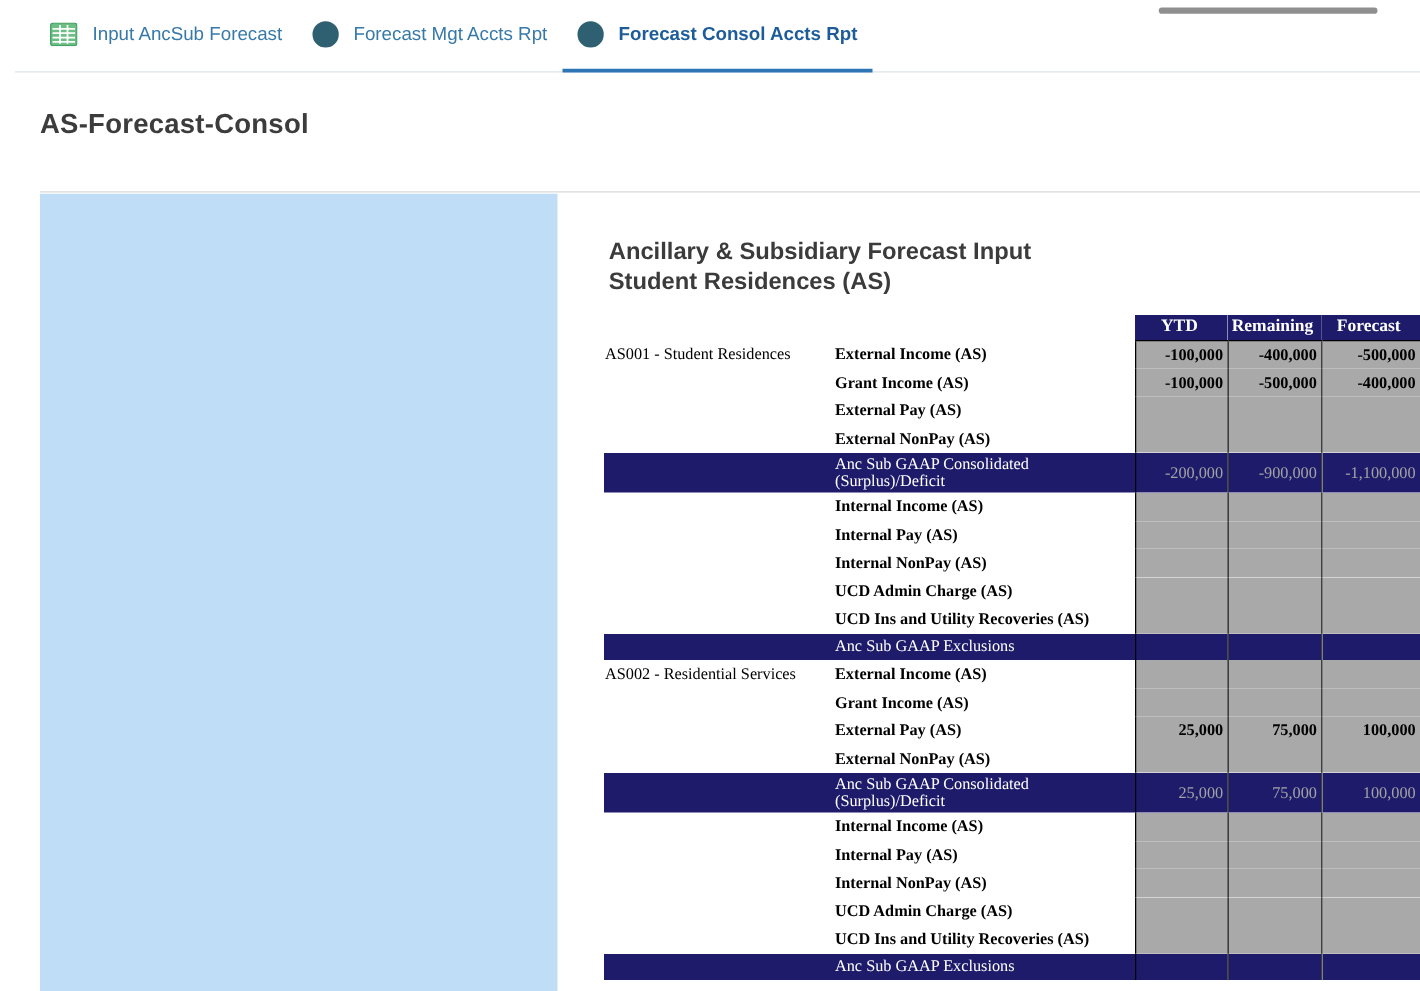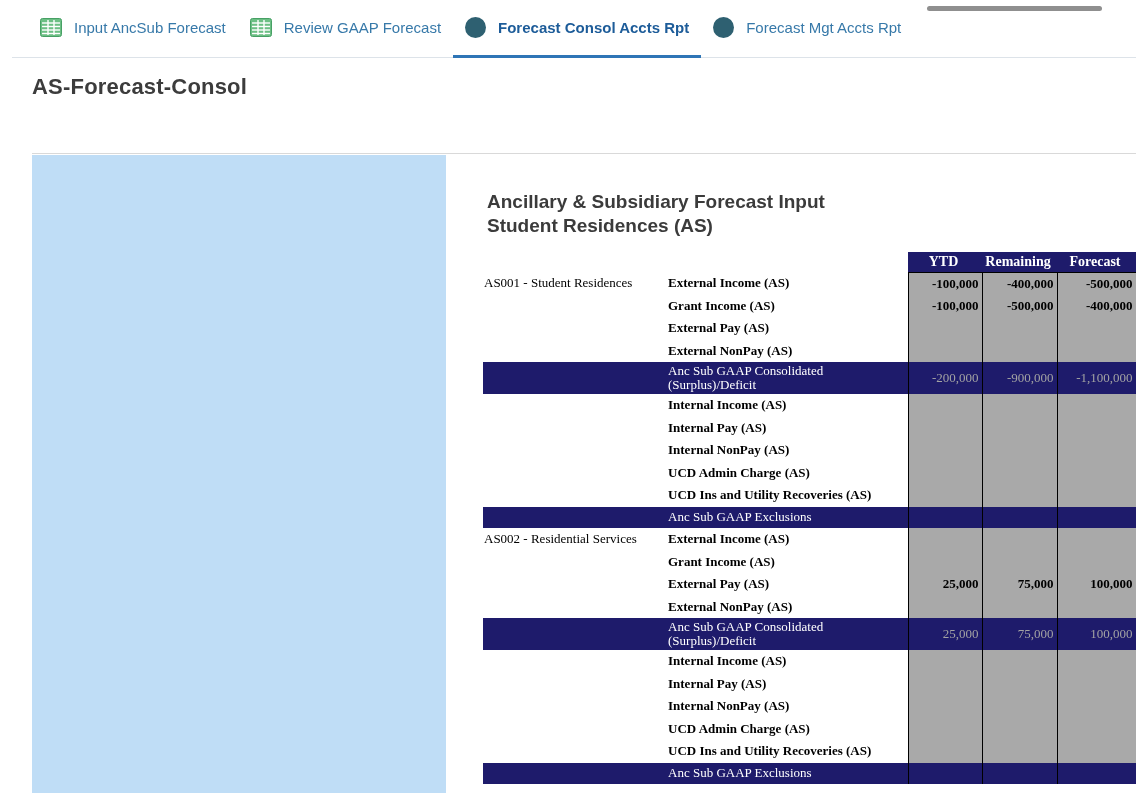--- a/index.html
+++ b/index.html
@@ -16,21 +16,21 @@
   .tab.active { border-bottom:3px solid #2e75b6; }
   .tab.active .tab-label { color:#1d5c99; font-weight:bold; }
   .icon-grid { width:22px; height:19px; display:inline-block; }
   .icon-circle { width:21px; height:21px; border-radius:50%;
                  background:#2e6071; display:inline-block; }
 
   .drag-handle { position:absolute; left:927px; top:6px; width:175px; height:5px;
                  background:#8f8f8f; border-radius:3px; }
 
   
-  .page-title { position:absolute; left:32px; top:74px; font-size:22px;
+  .page-title { position:absolute; left:32px; top:86px; font-size:22px;
                 font-weight:bold; color:#3c3c3c; letter-spacing:0.2px; }
 
   
   .content-topline { position:absolute; left:32px; top:153px; width:1104px;
                      height:1px; background:#d9d9d9; }
   .side-panel { position:absolute; left:32px; top:155px; width:414px;
                 height:638px; background:#bfddf6; }
 
   .report { position:absolute; left:487px; top:190px; width:660px; }
   .report-title { font-size:19px; font-weight:bold; color:#3b3b3b;
@@ -72,45 +72,29 @@
           <line x1="2" y1="12" x2="20" y2="12"></line>
           <line x1="2" y1="15.5" x2="20" y2="15.5"></line>
           <line x1="8" y1="2" x2="8" y2="17"></line>
           <line x1="14" y1="2" x2="14" y2="17"></line>
         </g>
       </svg>
     </span>
     <span class="tab-label">Input AncSub Forecast</span>
   </div>
 
+
   <div class="tab">
-    <span class="icon-grid">
-      <svg width="22" height="19" viewBox="0 0 22 19">
-        <rect x="0.5" y="0.5" width="21" height="18" rx="2" fill="#6cbf84" stroke="#47a065"></rect>
-        <g stroke="#ffffff" stroke-width="1.4">
-          <line x1="2" y1="5" x2="20" y2="5"></line>
-          <line x1="2" y1="8.5" x2="20" y2="8.5"></line>
-          <line x1="2" y1="12" x2="20" y2="12"></line>
-          <line x1="2" y1="15.5" x2="20" y2="15.5"></line>
-          <line x1="8" y1="2" x2="8" y2="17"></line>
-          <line x1="14" y1="2" x2="14" y2="17"></line>
-        </g>
-      </svg>
-    </span>
-    <span class="tab-label">Review GAAP Forecast</span>
+    <span class="icon-circle"></span>
+    <span class="tab-label">Forecast Mgt Accts Rpt</span>
   </div>
 
   <div class="tab active">
     <span class="icon-circle"></span>
     <span class="tab-label">Forecast Consol Accts Rpt</span>
-  </div>
-
-  <div class="tab">
-    <span class="icon-circle"></span>
-    <span class="tab-label">Forecast Mgt Accts Rpt</span>
   </div>
 </div>
 
 <div class="drag-handle"></div>
 
 <div class="page-title">AS-Forecast-Consol</div>
 
 <div class="content-topline"></div>
 <div class="side-panel"></div>
 

